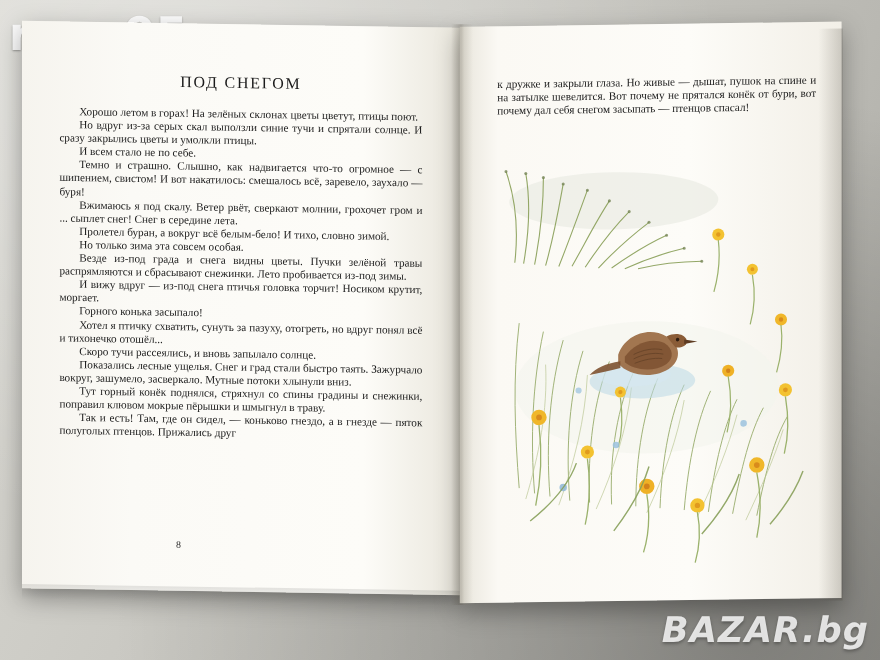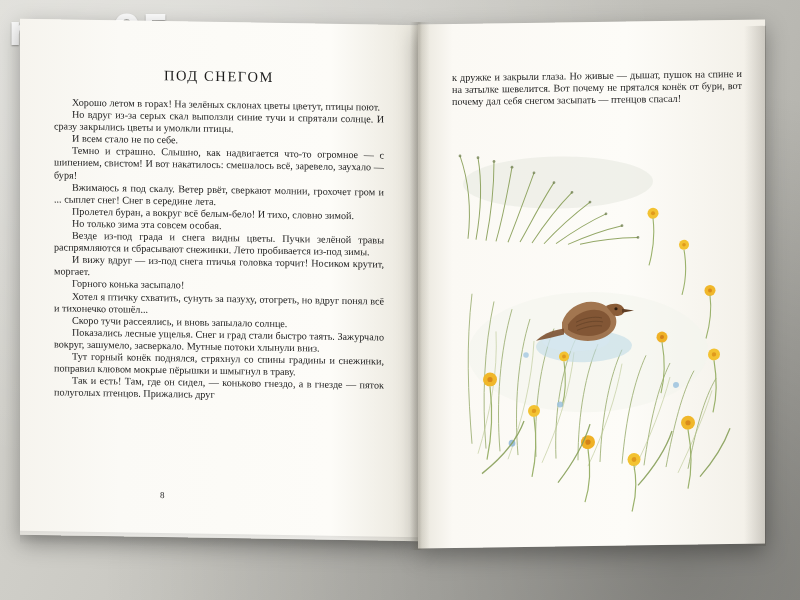--- a/index.html
+++ b/index.html
@@ -368,13 +368,14 @@
 
       <g fill="none" stroke="#88a05a" stroke-width="1.3" opacity=".9">
         <path d="M44 330 C 62 316 78 300 86 278"></path>
         <path d="M120 340 C 134 322 146 302 152 282"></path>
         <path d="M200 344 C 216 326 228 308 234 290"></path>
         <path d="M262 336 C 276 320 286 304 292 288"></path>
       </g>
     </svg>
   </div>
 
+  <div class="wm-right">BAZAR.bg</div>
 </div>
 
 </body></html>

